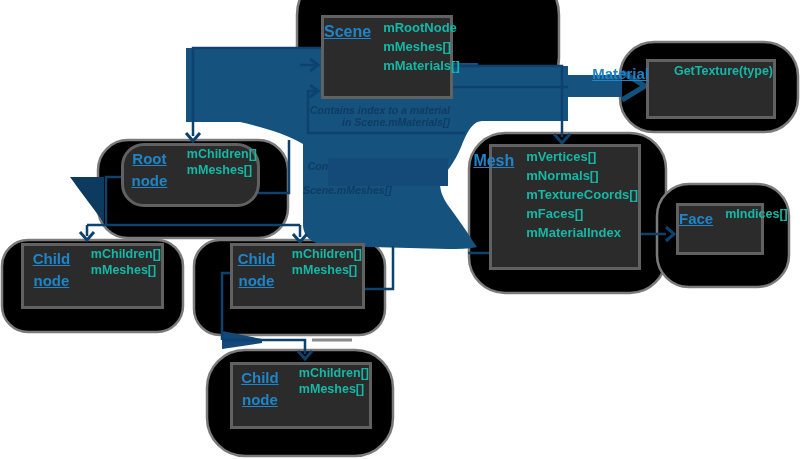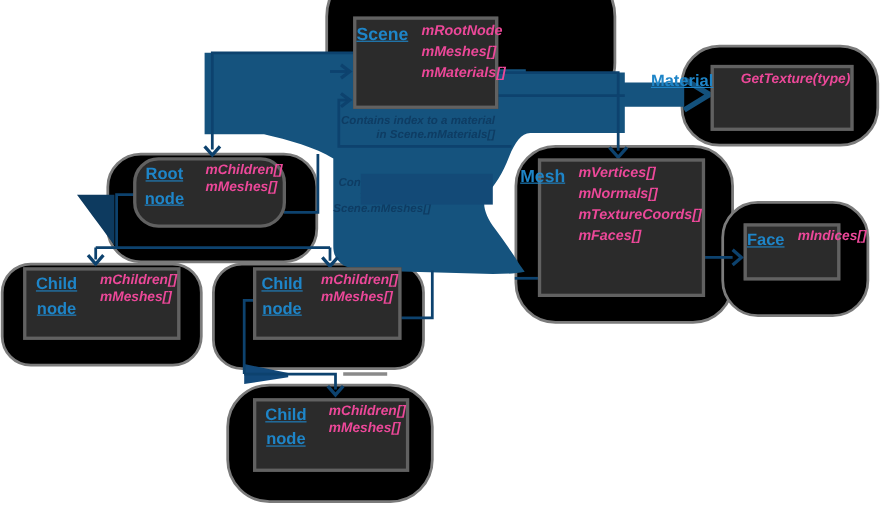--- a/index.html
+++ b/index.html
@@ -12,21 +12,21 @@
     position:absolute;z-index:10;box-sizing:border-box;
     background:#2b2b2b;border:3px solid #616161;
     display:flex;flex-direction:row;
   }
   .box-title{
     color:#1e85c8;font-weight:bold;text-align:center;
     text-decoration:underline;padding-top:2px;
   }
   .box-members{padding-left:12px;}
   .member{
-    color:#ec4899;font-style:italic;font-weight:bold;white-space:nowrap;
+    color:#14b8a6;font-weight:bold;white-space:nowrap;
   }
   .big .box-title{font-size:16px;line-height:24px;}
   .big .member{font-size:13px;line-height:19px;}
   .mesh-box .member{line-height:19px;}
   .small .box-title{font-size:15px;line-height:22px;}
   .small .member{font-size:12.5px;line-height:16px;}
   .annotation{
     position:absolute;z-index:5;color:#0e3c63;font-weight:bold;
     font-style:italic;font-size:10.5px;line-height:12px;white-space:nowrap;text-align:right;
   }
@@ -134,20 +134,21 @@
     </div>
   </div>
 
   <div class="box big mesh-box" style="left:489px;top:144px;width:152px;height:126px;justify-content:flex-end;">
     <div class="box-title">Mesh</div>
     <div class="box-members">
       <div class="member">mVertices[]</div>
       <div class="member">mNormals[]</div>
       <div class="member">mTextureCoords[]</div>
       <div class="member">mFaces[]</div>
+      <div class="member">mMaterialIndex</div>
     </div>
   </div>
 
   <div class="box small" style="left:676px;top:203px;width:88px;height:52px;">
     <div class="box-title">Face</div>
     <div class="box-members" style="">
       <div class="member">mIndices[]</div>
     </div>
   </div>
 

